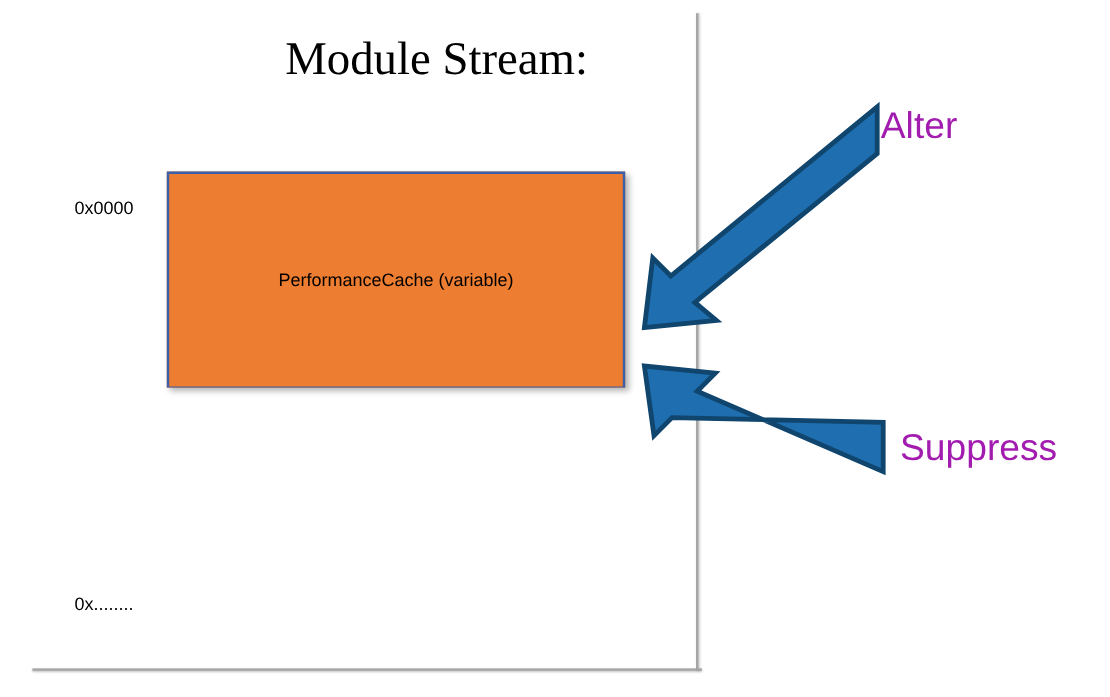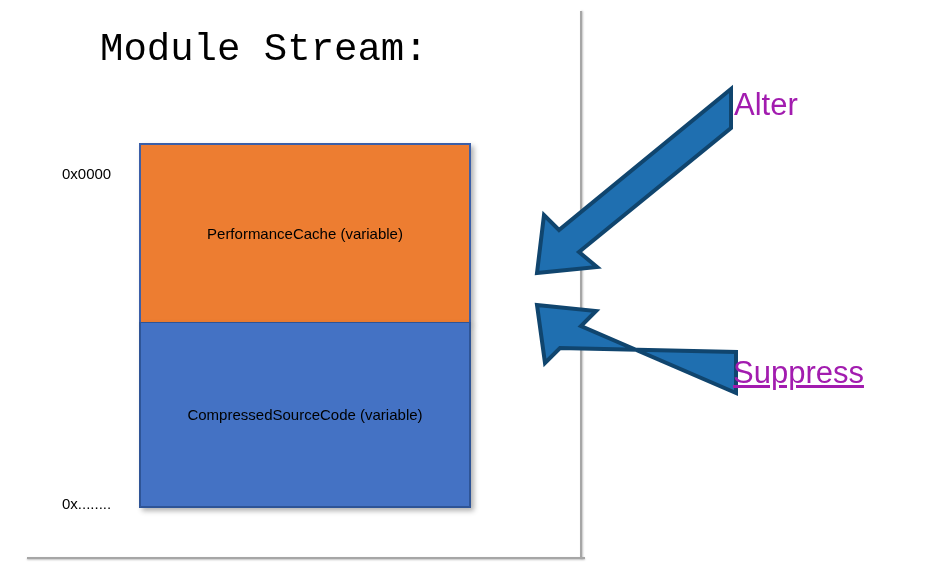--- a/index.html
+++ b/index.html
@@ -17,25 +17,25 @@
     background: #ffffff;
     overflow: hidden;
   }
 
   
   .slide-title {
     position: absolute;
     left: 100px;
     top: 29px;
     width: 390px;
-    text-align: left;
+    text-align: right;
     font-size: 39px;
     line-height: 1.1;
     color: #000000;
-    font-family: Liberation Mono, monospace;
+    font-family: Liberation Serif, serif;
     white-space: nowrap;
   }
 
   
   .vline {
     position: absolute;
     left: 580px;
     top: 11px;
     width: 2px;
     height: 548px;
@@ -49,21 +49,21 @@
     width: 558px;
     height: 2px;
     background: #a6a6a6;
     box-shadow: 0 1px 2px rgba(0,0,0,0.25);
   }
 
   
   .block {
     position: absolute;
     left: 139px;
-    width: 332px;
+    width: 382px;
     box-sizing: border-box;
     display: flex;
     align-items: center;
     justify-content: center;
     font-size: 15px;
     color: #000000;
     box-shadow: 3px 3px 5px rgba(0,0,0,0.30);
   }
   .block-top {
     top: 143px;
@@ -105,42 +105,39 @@
 
   
   .caption {
     position: absolute;
     font-size: 31px;
     color: #a21caf;
     white-space: nowrap;
     font-family: "Liberation Sans", sans-serif;
   }
   .caption-alter    { left: 734px; top: 87px; }
-  .caption-suppress { left: 733px; top: 355px; text-decoration: underline; }
+  .caption-suppress { left: 750px; top: 355px; }
 </style>
 </head>
 <body>
 
 <div id="canvas">
 
   <div class="slide-title">Module Stream:</div>
 
   <div class="vline"></div>
   <div class="hline"></div>
 
   <div class="addr addr-top">0x0000</div>
   <div class="addr addr-bot">0x........</div>
 
   <div class="block block-top">
     <span class="block-label">PerformanceCache (variable)</span>
   </div>
 
-  <div class="block block-bottom">
-    <span class="block-label">CompressedSourceCode (variable)</span>
-  </div>
 
   <svg class="arrow-svg" viewBox="0 0 925 581" xmlns="http://www.w3.org/2000/svg">
 
     <polygon points="731,89 731,128 579,252 597,267 537,273 544,215 559,230" fill="#1F6FB0" stroke="#10456E" stroke-width="4" stroke-linejoin="miter"></polygon>
 
     <polygon points="736,352 736,393 581,326 596,311 537,305 545,363 560,348" fill="#1F6FB0" stroke="#10456E" stroke-width="4" stroke-linejoin="miter"></polygon>
   </svg>
 
   <div class="caption caption-alter">Alter</div>
   <div class="caption caption-suppress">Suppress</div>

